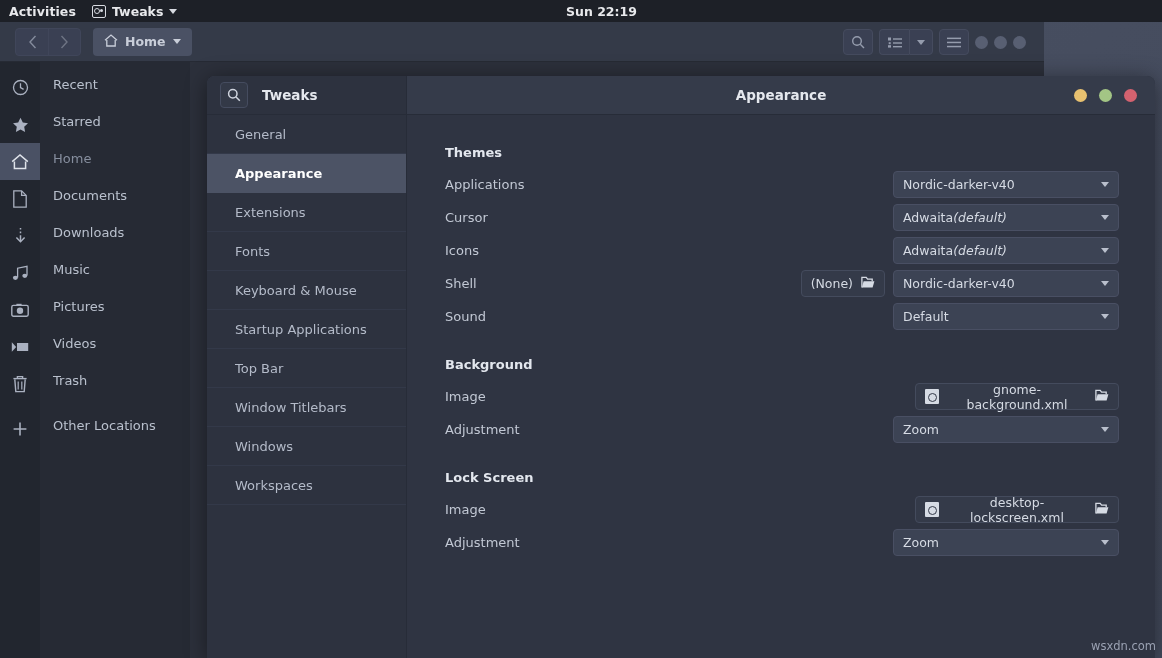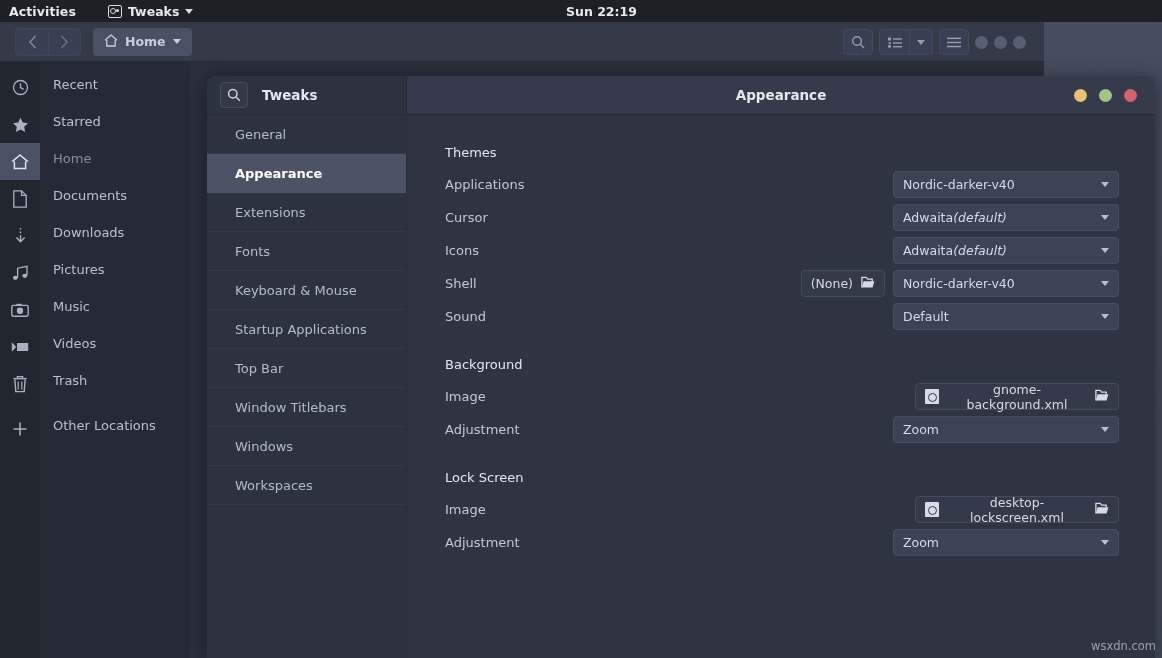--- a/index.html
+++ b/index.html
@@ -16,21 +16,20 @@
     background: linear-gradient(135deg, #4f566a 0%, #474e60 50%, #434a5c 100%);
   }
 
   
   #topbar {
     position: absolute; top: 0; left: 0; width: 1162px; height: 22px;
     background: #1d2027;
     display: flex; align-items: center;
     color: #e8e9ec; font-size: 12.5px; font-weight: bold;
     z-index: 60;
-    gap: 16px;
   }
   #topbar .activities { padding: 0 10px 0 9px; letter-spacing: .1px; }
   #topbar .appmenu { display: flex; align-items: center; gap: 6px; padding: 0 6px; }
   #topbar .appmenu .label { font-weight: bold; }
   #topbar .clock {
     position: absolute; left: 0; right: 0; text-align: center;
     font-weight: bold; pointer-events: none; margin-left: 41px;
   }
   .caret-down {
     width: 0; height: 0;
@@ -167,21 +166,21 @@
     font-size: 13px; color: #b4bbc9;
     border-bottom: 1px solid #333949;
   }
   .navrow.selected {
     background: #4c5365; color: #ffffff; font-weight: bold;
     border-bottom-color: #4c5365;
   }
 
   #tweaks-content { flex: 1; position: relative; padding: 30px 36px 0 38px; }
   .section-title {
-    font-size: 13px; font-weight: normal; color: #e3e7ee;
+    font-size: 13px; font-weight: bold; color: #e3e7ee;
     margin-bottom: 8px;
   }
   .section + .section { margin-top: 24px; }
   .prow {
     height: 33px; display: flex; align-items: center;
   }
   .prow .pname { font-size: 13px; color: #c2c8d4; }
   .prow .pctl {
     margin-left: auto; display: flex; align-items: center; gap: 8px;
   }
@@ -349,22 +348,22 @@
             <path d="M8 1.6 V14.4 M1.6 8 H14.4" stroke="#aab1c0" stroke-width="1.6"></path>
           </svg>
       </div>
     </div>
     <div id="files-labelcol">
       <div class="fsrow-label">Recent</div>
       <div class="fsrow-label">Starred</div>
       <div class="fsrow-label active">Home</div>
       <div class="fsrow-label">Documents</div>
       <div class="fsrow-label">Downloads</div>
+      <div class="fsrow-label">Music</div>
       <div class="fsrow-label">Pictures</div>
-      <div class="fsrow-label">Music</div>
       <div class="fsrow-label">Videos</div>
       <div class="fsrow-label">Trash</div>
       <div class="fs-sep"></div>
       <div class="fsrow-label">Other Locations</div>
     </div>
   </div>
 </div>
 
 <div id="tweaks-window">
   <div id="tweaks-header">

